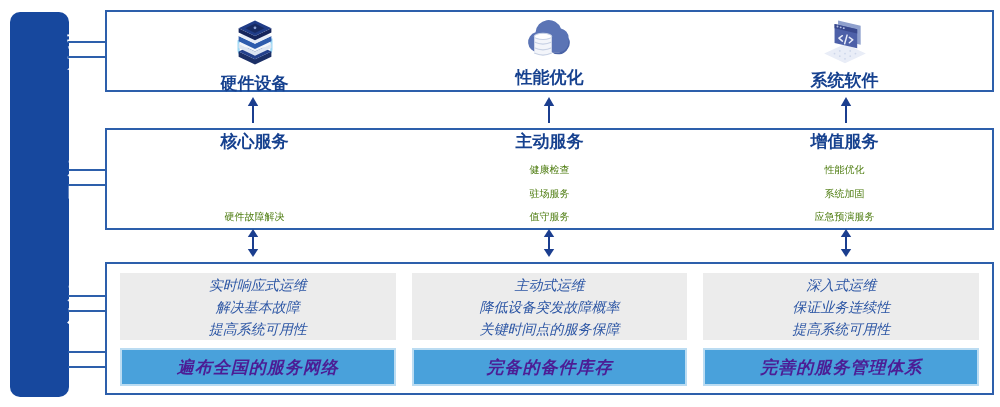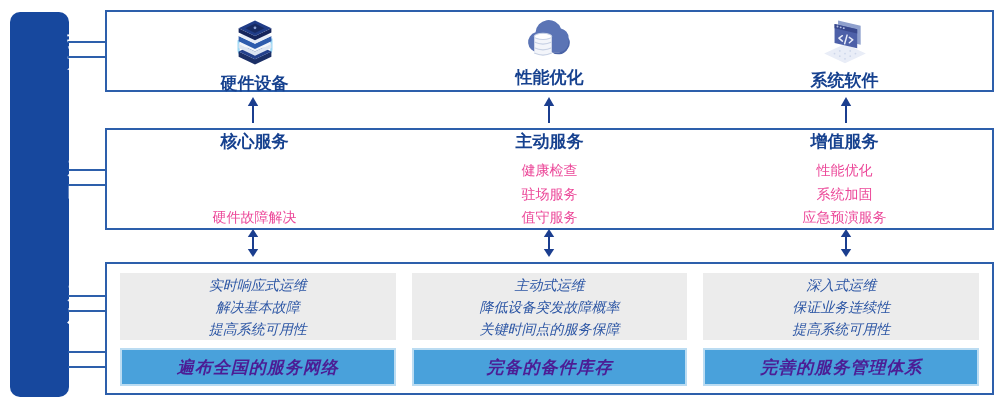--- a/index.html
+++ b/index.html
@@ -27,21 +27,21 @@
   .panel-top { top:10px; height:82px; }
   .panel-mid { top:128px; height:102px; }
   .panel-bottom { top:262px; height:133px; padding:9px 13px 7px; gap:16px; }
 
   .tech-col { flex:1; display:flex; flex-direction:column; align-items:center;
               justify-content:flex-start; padding-top:5px; }
   .tech-label { margin-top:1px; font-size:17px; font-weight:bold; color:#16418F; }
 
   .svc-col { flex:1; display:flex; flex-direction:column; align-items:center; justify-content:space-between; }
   .svc-title { font-size:17px; font-weight:bold; color:#16418F; margin-bottom:5px; }
-  .svc-item { font-size:14px; color:#ec4899; line-height:22px; }
+  .svc-item { font-size:10px; color:#4d7c0f; line-height:22px; }
 
   .pos-col { flex:1; display:flex; flex-direction:column;font-style:italic; }
   .pos-summary { height:68px; background:#ECECEC; display:flex; flex-direction:column;
                  align-items:center; justify-content:center; }
   .pos-line { font-size:14px; color:#2B55A4; line-height:22px; }
   .pos-bar { margin-top:8px; height:38px; box-sizing:border-box; background:#49A1DB;
              border:2px solid #BBDCF2; display:flex; align-items:center; justify-content:center;
              color:#4c1d95; font-size:17px; font-weight:bold; letter-spacing:1px; }
 
   

